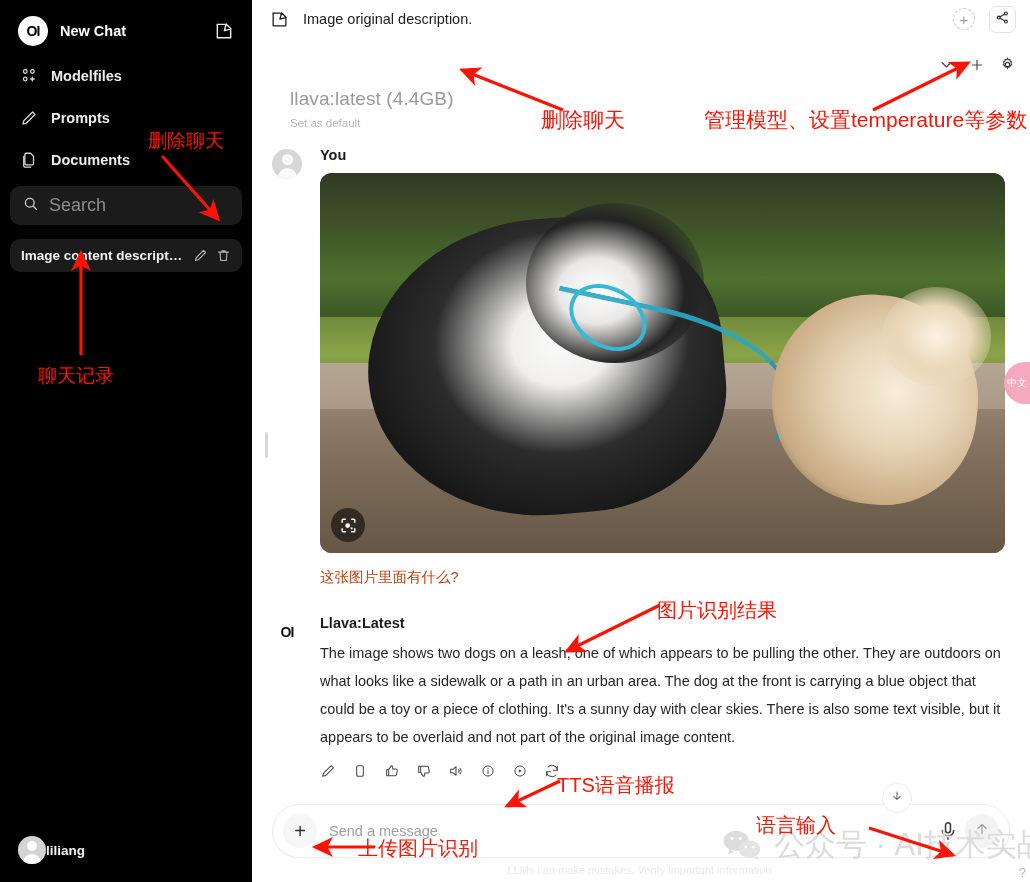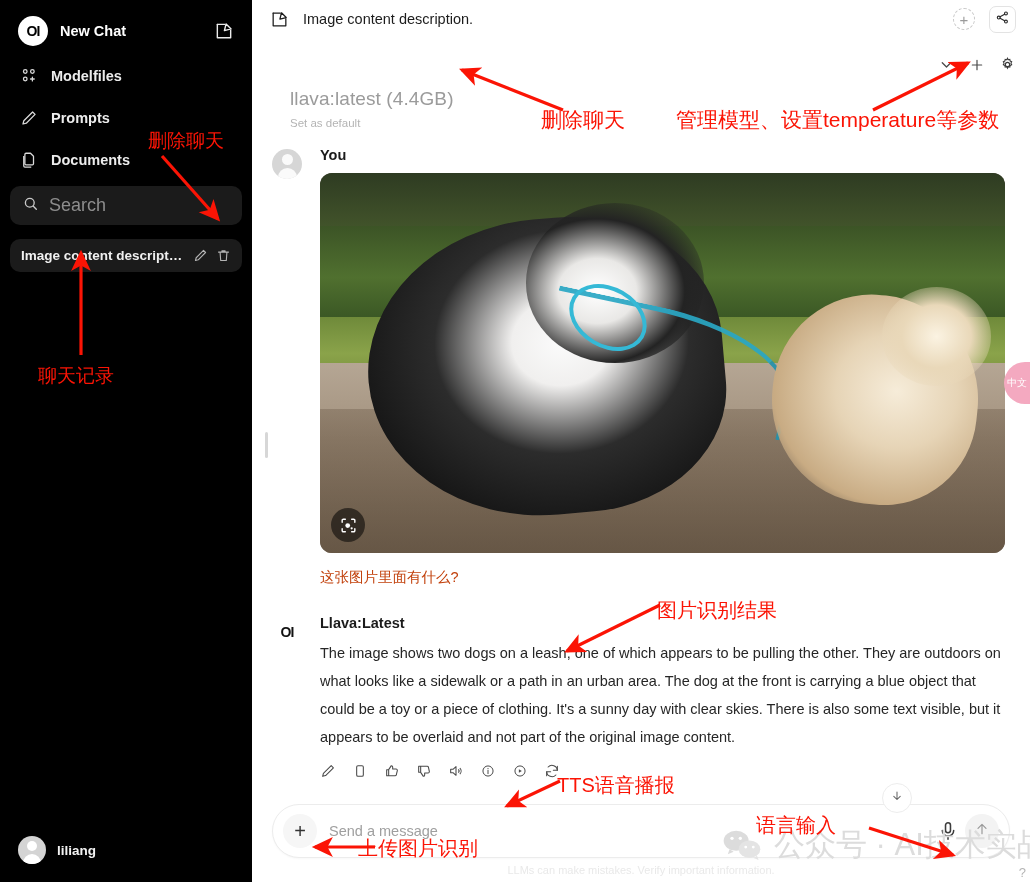--- a/index.html
+++ b/index.html
@@ -59,21 +59,21 @@
     padding: 9px 11px; cursor: pointer;
   }
   .sb-chat-title {
     flex: 1; font-size: 13.5px; font-weight: 600; color: #f0f0f0;
     white-space: nowrap; overflow: hidden; text-overflow: ellipsis;
   }
   .sb-chat-act { width: 15px; height: 15px; cursor: pointer; opacity: .85; }
 
   .sb-spacer { flex: 1; }
   .sb-user {
-    display: flex; align-items: center; gap: 11px;
+    display: flex; align-items: center; 
     padding: 12px 18px 18px 18px; cursor: pointer;
   }
   .sb-avatar {
     width: 28px; height: 28px; border-radius: 50%;
     background: #d4d4d4; flex: 0 0 28px; position: relative; overflow: hidden;
   }
   .sb-avatar::before {
     content: ""; position: absolute; width: 10px; height: 10px;
     border-radius: 50%; background: #fff; left: 9px; top: 5px;
   }
@@ -372,21 +372,21 @@
   <main id="main">
 
     <div class="mn-header">
       <span class="mn-header-icon">
         <svg viewBox="0 0 24 24" width="19" height="19" fill="none" stroke="#1c1c1c" stroke-width="1.6" stroke-linecap="round" stroke-linejoin="round">
           <path d="M4 4h9"></path>
             <path d="M4 4v16h16v-9"></path>
             <path d="M14.5 3.5l6 6-8 2 2-8z"></path>
         </svg>
       </span>
-      <div class="mn-title">Image content description.</div>
+      <div class="mn-title">Image original description.</div>
       <div class="hdr-plus">+</div>
       <div class="hdr-share">
         <span>
           <svg viewBox="0 0 24 24" width="15" height="15" fill="none" stroke="#2b2b2b" stroke-width="1.8" stroke-linecap="round">
             <circle cx="17.5" cy="5.5" r="2.3"></circle>
               <circle cx="6" cy="12" r="2.3"></circle>
               <circle cx="17.5" cy="18.5" r="2.3"></circle>
             <path d="M8.1 10.9l7.3-4.2M8.1 13.1l7.3 4.2"></path>
           </svg>
         </span>
@@ -584,20 +584,20 @@
     <line x1="560" y1="781" x2="507" y2="806" stroke="#fb1405" stroke-width="3.2" marker-end="url(#ah)"></line>
 
     <line x1="375" y1="847" x2="315" y2="847" stroke="#fb1405" stroke-width="3.2" marker-end="url(#ah)"></line>
 
     <line x1="869" y1="828" x2="953" y2="855" stroke="#fb1405" stroke-width="3.2" marker-end="url(#ah)"></line>
   </svg>
   <div id="ann-labels" style="position: absolute; left: 0px; top: 0px; width: 1030px; height: 882px; pointer-events: none; z-index: 21;">
       <div class="ann-label" style="left: 148px; top: 128px; font-size: 19px; color: rgb(251, 20, 5);">删除聊天</div>
       <div class="ann-label" style="left: 38px; top: 363px; font-size: 19px; color: rgb(251, 20, 5);">聊天记录</div>
       <div class="ann-label" style="left: 541px; top: 106px; font-size: 21px; color: rgb(251, 20, 5);">删除聊天</div>
-      <div class="ann-label" style="left: 676px; top: 106px; font-size: 21px; color: rgb(251, 20, 5);">管理模型、设置temperature等参数</div>
+      <div class="ann-label" style="left: 704px; top: 106px; font-size: 21px; color: rgb(251, 20, 5);">管理模型、设置temperature等参数</div>
       <div class="ann-label" style="left: 657px; top: 597px; font-size: 20px; color: rgb(251, 20, 5);">图片识别结果</div>
       <div class="ann-label" style="left: 557px; top: 772px; font-size: 20px; color: rgb(251, 20, 5);">TTS语音播报</div>
       <div class="ann-label" style="left: 358px; top: 835px; font-size: 20px; color: rgb(251, 20, 5);">上传图片识别</div>
       <div class="ann-label" style="left: 756px; top: 812px; font-size: 20px; color: rgb(251, 20, 5);">语言输入</div>
     </div>
 
 </div>
 
 </body></html>

